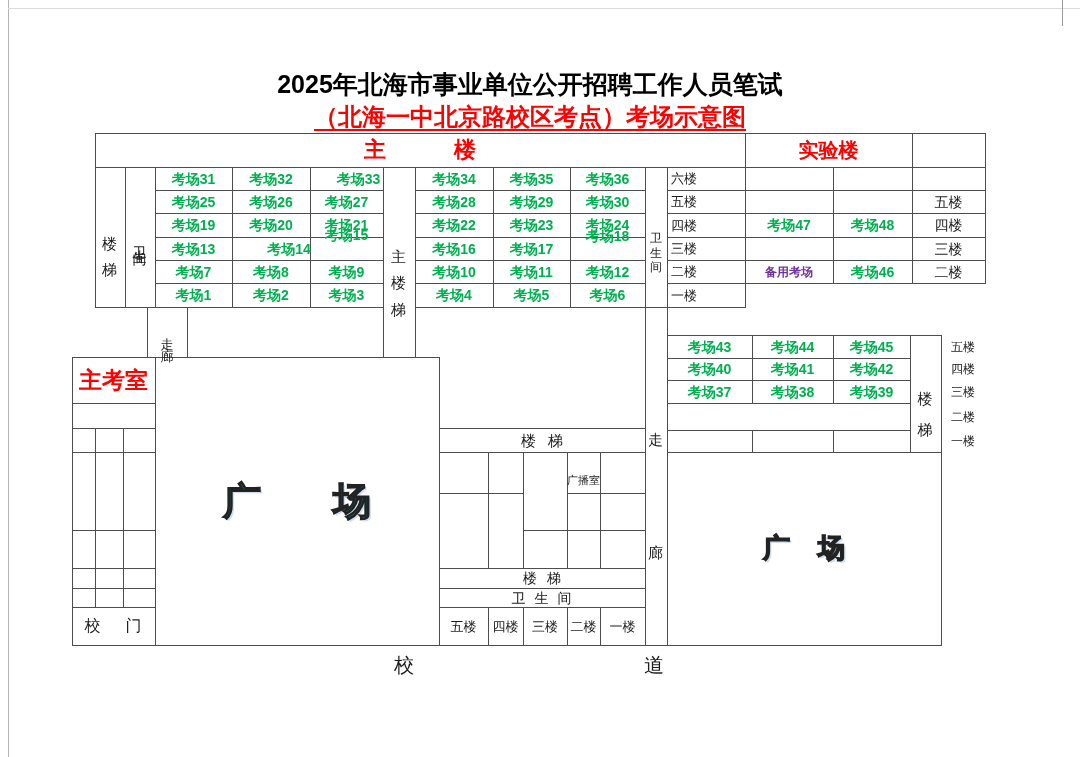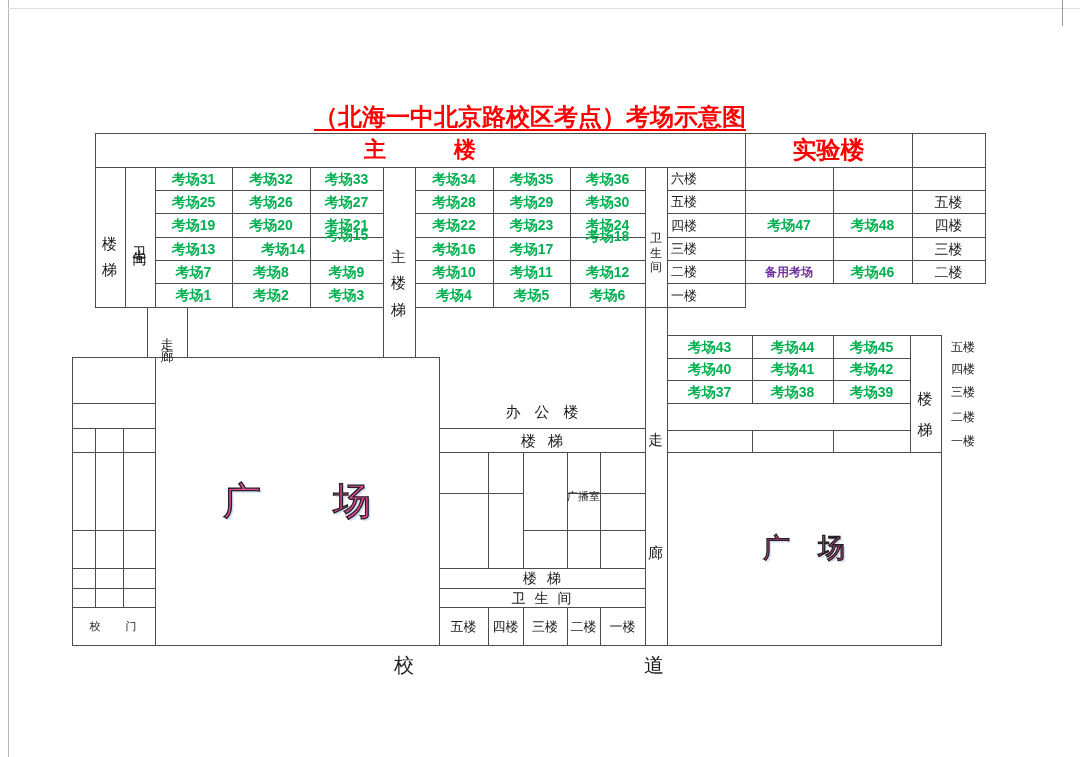--- a/index.html
+++ b/index.html
@@ -6,21 +6,21 @@
   #canvas{position:relative;width:1080px;height:757px;background:#fff;overflow:hidden;
           font-family:"Liberation Sans","DejaVu Sans",sans-serif;color:#1a1a1a;}
   svg.grid{position:absolute;left:0;top:0;}
   .lbl{position:absolute;display:flex;align-items:center;justify-content:center;
        white-space:nowrap;font-size:13px;line-height:1;}
   .room{color:#00B050;font-weight:bold;font-size:14px;}
   .backup{color:#7030A0;font-weight:bold;font-size:12px;}
   .red{color:#FF0000;font-weight:bold;}
   .v{writing-mode:vertical-rl;text-orientation:upright;}
   .left-align{justify-content:flex-start;padding-left:4px;}
-  .hollow{color:#ec4899;font-weight:normal;-webkit-text-stroke:1.3px #222;
+  .hollow{color:#0f766e;font-weight:bold;-webkit-text-stroke:1.3px #222;
           text-shadow:2px 2px 0 rgba(80,120,200,0.25);}
   .title{font-weight:bold;font-size:25px;color:#000;}
   .subtitle{font-weight:bold;font-size:24px;color:#FF0000;}
   .subtitle span{text-decoration:underline;text-decoration-color:#FF0000;text-decoration-thickness:2px;text-underline-offset:4px;}
   .wrapcell{white-space:normal;word-break:break-all;text-align:center;line-height:1.15;font-size:11px;}
 </style>
 </head>
 <body>
 
 <div id="canvas">
@@ -164,44 +164,45 @@
       <rect x="910" y="335" width="31" height="117"></rect>
 
       <rect x="667" y="452" width="274" height="193"></rect>
     </g>
 
     <line x1="8" y1="0" x2="8" y2="757" stroke="#b5b5b5" stroke-width="1"></line>
     <line x1="8" y1="8" x2="1080" y2="8" stroke="#dcdcdc" stroke-width="1"></line>
     <line x1="1062" y1="0" x2="1062" y2="26" stroke="#999999" stroke-width="1"></line>
   </svg>
 
+  <div class="lbl title" style="left:0;top:66px;width:1060px;height:36px">2025年北海市事业单位公开招聘工作人员笔试</div>
   <div class="lbl red" style="left:95px;top:133px;width:650px;height:34px;font-size:22px;letter-spacing:68px;transform:translateX(34px)">主楼</div>
 
   <div class="lbl subtitle" style="left:0;top:101px;width:1060px;height:32px">
       <span>（北海一中北京路校区考点）考场示意图</span>
     </div>
-  <div class="lbl red" style="left:745px;top:133px;width:167px;height:34px;font-size:24px">实验楼</div>
+  <div class="lbl red" style="left:745px;top:133px;width:167px;height:34px;font-size:20px">实验楼</div>
 
   <div class="lbl v" style="left:95px;top:167px;width:30px;height:140px;font-size:15px;letter-spacing:26px;transform:translateY(13px)">楼梯</div>
   <div class="lbl v" style="left:125px;top:167px;width:30px;height:140px;font-size:14px;letter-spacing:3px;transform:translateY(2px)">卫生间</div>
   <div class="lbl v" style="left:383px;top:167px;width:32px;height:190px;font-size:15px;letter-spacing:27px;transform:translateY(14px)">主楼梯</div>
   <div class="lbl v" style="left:645px;top:167px;width:22px;height:140px;font-size:12px;letter-spacing:14px;transform:translateY(7px)">卫生间</div>
   <div class="lbl v" style="left:147px;top:307px;width:40px;height:50px;font-size:13px;letter-spacing:11px;transform:translateY(6px)">走廊</div>
 
   <div class="lbl room" style="left:155px;top:167px;width:77px;height:23px">考场31</div>
   <div class="lbl room" style="left:232px;top:167px;width:78px;height:23px">考场32</div>
-  <div class="lbl room" style="left:310px;top:167px;width:73px;height:23px">考场33</div>
+  <div class="lbl room" style="left:322px;top:167px;width:73px;height:23px">考场33</div>
   <div class="lbl room" style="left:155px;top:190px;width:77px;height:23px">考场25</div>
   <div class="lbl room" style="left:232px;top:190px;width:78px;height:23px">考场26</div>
   <div class="lbl room" style="left:310px;top:190px;width:73px;height:23px">考场27</div>
   <div class="lbl room" style="left:155px;top:213px;width:77px;height:24px">考场19</div>
   <div class="lbl room" style="left:232px;top:213px;width:78px;height:24px">考场20</div>
   <div class="lbl room" style="left:310px;top:213px;width:73px;height:24px">考场21</div>
   <div class="lbl room" style="left:155px;top:237px;width:77px;height:23px">考场13</div>
-  <div class="lbl room" style="left:244px;top:237px;width:78px;height:23px">考场14</div>
+  <div class="lbl room" style="left:250px;top:237px;width:78px;height:23px">考场14</div>
   <div class="lbl room" style="left:310px;top:223px;width:73px;height:23px">考场15</div>
   <div class="lbl room" style="left:155px;top:260px;width:77px;height:23px">考场7</div>
   <div class="lbl room" style="left:232px;top:260px;width:78px;height:23px">考场8</div>
   <div class="lbl room" style="left:310px;top:260px;width:73px;height:23px">考场9</div>
   <div class="lbl room" style="left:155px;top:283px;width:77px;height:24px">考场1</div>
   <div class="lbl room" style="left:232px;top:283px;width:78px;height:24px">考场2</div>
   <div class="lbl room" style="left:310px;top:283px;width:73px;height:24px">考场3</div>
 
   <div class="lbl room" style="left:415px;top:167px;width:78px;height:23px">考场34</div>
   <div class="lbl room" style="left:493px;top:167px;width:77px;height:23px">考场35</div>
@@ -231,27 +232,27 @@
 
   <div class="lbl room" style="left:745px;top:213px;width:88px;height:24px">考场47</div>
   <div class="lbl room" style="left:833px;top:213px;width:79px;height:24px">考场48</div>
   <div class="lbl backup" style="left:745px;top:260px;width:88px;height:23px">备用考场</div>
   <div class="lbl room" style="left:833px;top:260px;width:79px;height:23px">考场46</div>
   <div class="lbl" style="left:912px;top:190px;width:73px;height:23px;font-size:14px">五楼</div>
   <div class="lbl" style="left:912px;top:213px;width:73px;height:24px;font-size:14px">四楼</div>
   <div class="lbl" style="left:912px;top:237px;width:73px;height:23px;font-size:14px">三楼</div>
   <div class="lbl" style="left:912px;top:260px;width:73px;height:23px;font-size:14px">二楼</div>
 
-  <div class="lbl" style="left:72px;top:607px;width:83px;height:38px;font-size:11px;letter-spacing:25px;transform:translateX(12px)">校门</div>
+  <div class="lbl red" style="left:72px;top:357px;width:83px;height:46px;font-size:23px">主考室</div>
+  <div class="lbl" style="left:72px;top:607px;width:83px;height:38px;font-size:16px;letter-spacing:25px;transform:translateX(12px)">校门</div>
 
   <div class="lbl hollow" style="left:155px;top:357px;width:284px;height:288px;font-size:38px;letter-spacing:72px;transform:translateX(36px)">广场</div>
 
-  <div class="lbl" style="left:439px;top:396px;width:206px;height:30px;font-size:15px;letter-spacing:14px;transform:translateX(7px)">办公楼</div>
   <div class="lbl" style="left:439px;top:428px;width:206px;height:24px;font-size:15px;letter-spacing:12px;transform:translateX(6px)">楼梯</div>
-  <div class="lbl wrapcell" style="left:567px;top:476px;width:33px;height:41px">广播室</div>
+  <div class="lbl wrapcell" style="left:567px;top:460px;width:33px;height:41px">广播室</div>
   <div class="lbl" style="left:439px;top:568px;width:206px;height:20px;font-size:14px;letter-spacing:10px;transform:translateX(5px)">楼梯</div>
   <div class="lbl" style="left:439px;top:588px;width:206px;height:19px;font-size:14px;letter-spacing:9px;transform:translateX(4px)">卫生间</div>
   <div class="lbl" style="left:439px;top:607px;width:49px;height:38px">五楼</div>
   <div class="lbl" style="left:488px;top:607px;width:35px;height:38px">四楼</div>
   <div class="lbl" style="left:523px;top:607px;width:44px;height:38px">三楼</div>
   <div class="lbl" style="left:567px;top:607px;width:33px;height:38px">二楼</div>
   <div class="lbl" style="left:600px;top:607px;width:45px;height:38px">一楼</div>
 
   <div class="lbl v" style="left:645px;top:307px;width:22px;height:338px;font-size:15px;letter-spacing:112px;transform:translateY(56px)">走廊</div>
 

